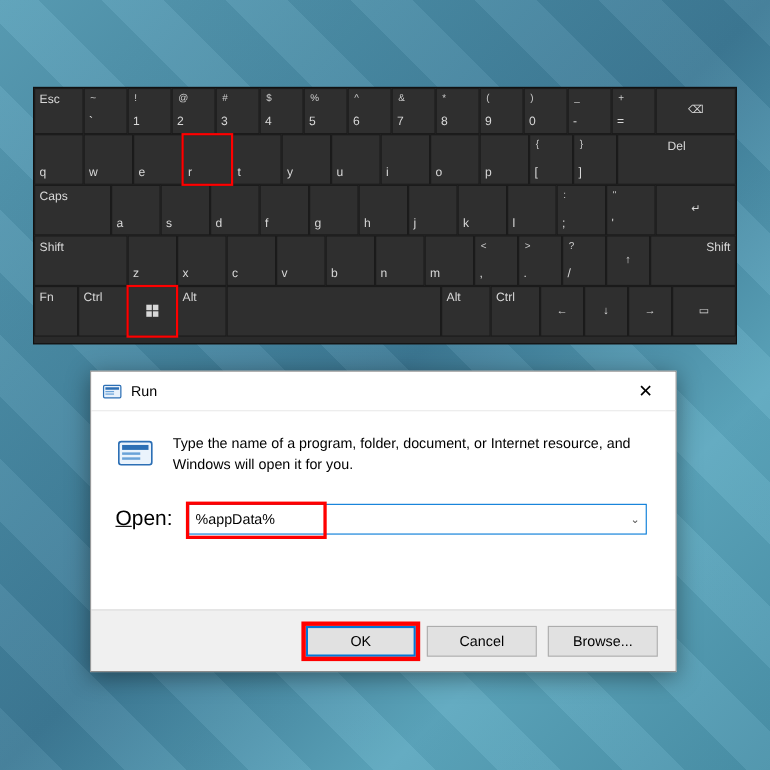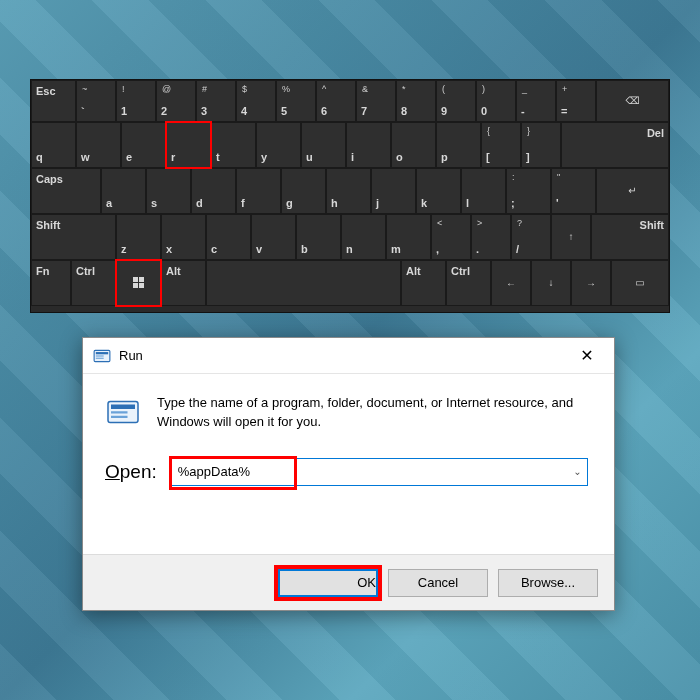--- a/index.html
+++ b/index.html
@@ -25,21 +25,21 @@
     background:#2a2a2a;border:1px solid #111;
   }
   .kb-row{display:flex;}
   .key{
     background:#2f2f2f;border:1px solid #1a1a1a;color:#d8d8d8;
     font-size:10px;display:flex;flex-direction:column;justify-content:flex-end;
     align-items:flex-start;padding:2px 4px 4px 4px;position:relative;
     height:46px;
   }
   .key .top{position:absolute;top:3px;left:5px;font-size:9px;color:#cfcfcf;}
-  .key .main{font-size:11px;font-weight:bold;}
+  .key .main{font-size:11px;}
   .highlight{outline:2px solid #ff0000;outline-offset:-1px;z-index:5;}
   .fn{font-size:9px;align-items:flex-start;justify-content:flex-start;padding-top:4px;}
   
   .r1 .key{height:42px;} .w45{width:45px;} .w60{width:60px;}
   .w70{width:70px;} .w85{width:85px;} .w195{width:195px;}
   .w40{width:40px;}
   .iconbox{align-items:center;justify-content:center;}
   .win-icon{display:grid;grid-template-columns:5px 5px;grid-template-rows:5px 5px;gap:1px;}
   .win-icon span{background:#d8d8d8;}
 
@@ -87,21 +87,21 @@
   }
   .btnbar{
     height:56px;background:#f0f0f0;border-top:1px solid #dcdcdc;
     display:flex;justify-content:flex-end;align-items:center;gap:10px;padding-right:16px;
   }
   .btn{
     width:100px;height:28px;background:#e1e1e1;border:1px solid #adadad;
     font-size:13px;display:flex;align-items:center;justify-content:center;cursor:pointer;
     position:relative;
   }
-  .btn.primary{border:2px solid #0078d7;background:#e1e1e1;justify-content:flex-end;}
+  .btn.primary{border:2px solid #0078d7;background:#e1e1e1;}
   .btn-hl{position:absolute;inset:-6px;border:4px solid #ff0000;pointer-events:none;}
 </style>
 </head>
 <body>
 
 <div class="kb">
 
   <div class="kb-row r1">
     <div class="key fn w45">
         <span class="main">Esc</span>
@@ -195,21 +195,21 @@
         <span class="main">p</span>
       </div>
     <div class="key w40">
         <span class="top">{</span>
         <span class="main">[</span>
       </div>
     <div class="key w40">
         <span class="top">}</span>
         <span class="main">]</span>
       </div>
-    <div class="key fn" style="flex:1;align-items:flex-end;">
+    <div class="key fn" style="flex:1;align-items:center;">
         <span class="main">Del</span>
       </div>
   </div>
 
   <div class="kb-row">
     <div class="key fn w70">
         <span class="main">Caps</span>
       </div>
     <div class="key w45">
         <span class="main">a</span>

